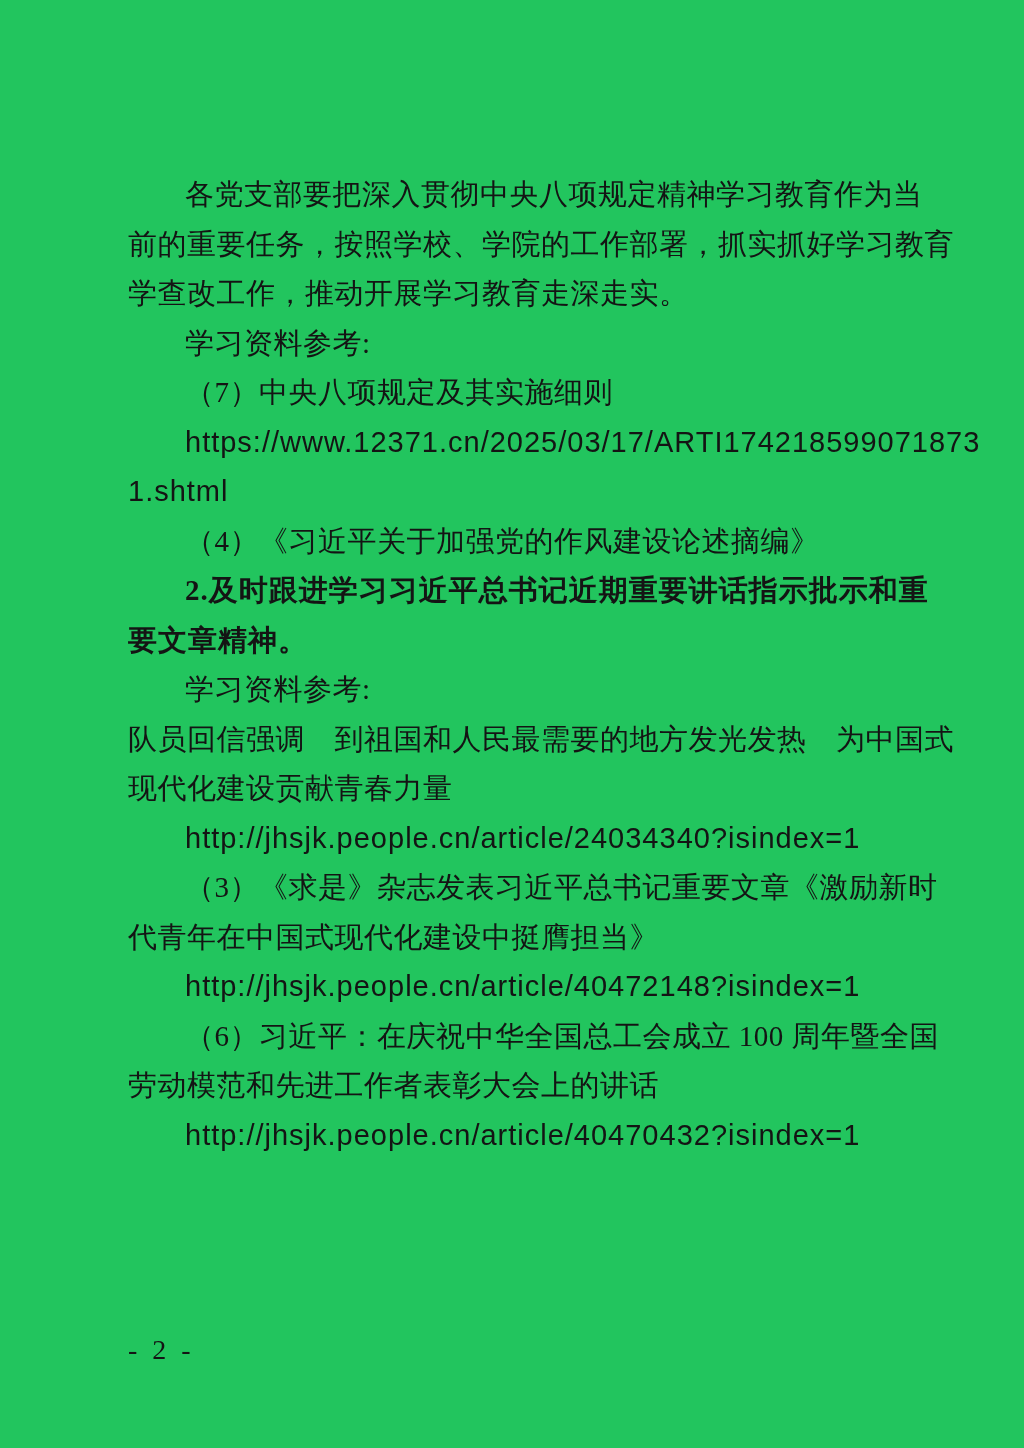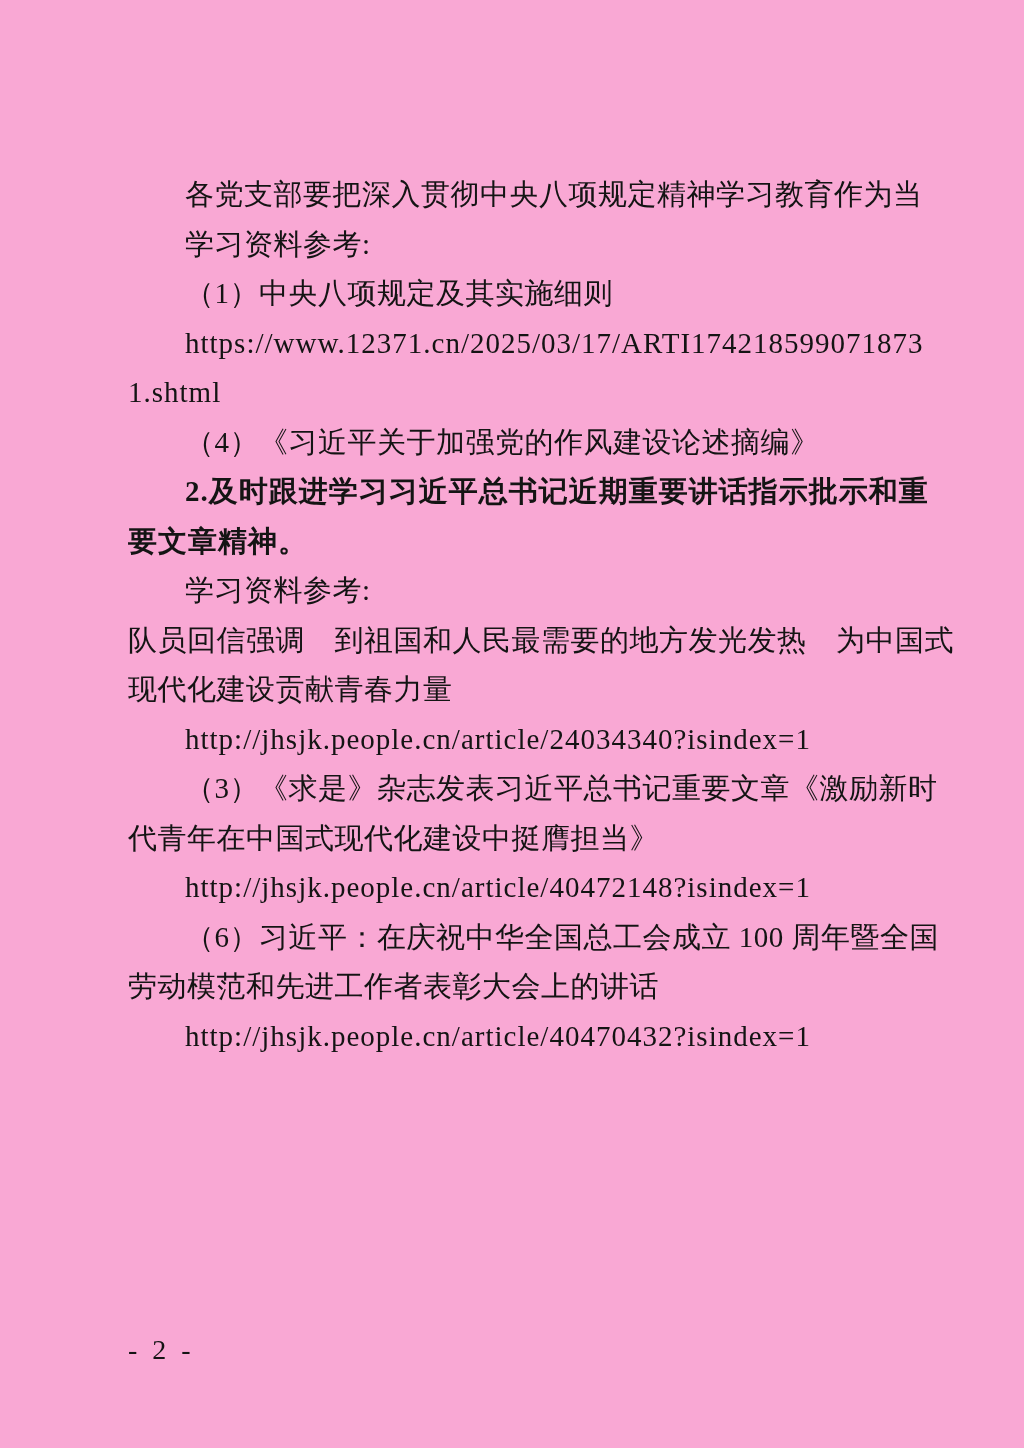--- a/index.html
+++ b/index.html
@@ -4,21 +4,21 @@
 <style>
   html, body {
     margin: 0;
     padding: 0;
     background: #ffffff;
   }
   .page {
     position: relative;
     width: 1024px;
     height: 1448px;
-    background: #f9a8d4;
+    background: #22c55e;
     color: #141414;
     font-family: "Liberation Serif", "DejaVu Serif", serif;
     overflow: hidden;
   }
   .content {
     position: absolute;
     left: 128px;
     top: 170px;
     width: 796px;
   }
@@ -31,41 +31,43 @@
   }
   .line.indent {
     text-indent: 57px;
   }
   .line.bold {
     font-weight: 700;
     letter-spacing: 1px;
     font-family: Liberation Serif, serif;
   }
   .line.url {
-    font-family: Liberation Serif, serif;
+    font-family: Liberation Sans, sans-serif;
     letter-spacing: 1px;
   }
   .footer {
     position: absolute;
     left: 128px;
     top: 1330px;
     font-size: 28px;
     line-height: 40px;
     letter-spacing: 4px;
     color: #141414;
   }
 </style>
 </head>
 <body>
 
 <div class="page">
   <div class="content">
     <div class="line indent">各党支部要把深入贯彻中央八项规定精神学习教育作为当</div>
+    <div class="line">前的重要任务，按照学校、学院的工作部署，抓实抓好学习教育</div>
+    <div class="line">学查改工作，推动开展学习教育走深走实。</div>
     <div class="line indent">学习资料参考:</div>
-    <div class="line indent">（1）中央八项规定及其实施细则</div>
+    <div class="line indent">（7）中央八项规定及其实施细则</div>
     <div class="line indent url">https://www.12371.cn/2025/03/17/ARTI174218599071873</div>
     <div class="line url">1.shtml</div>
     <div class="line indent">（4）《习近平关于加强党的作风建设论述摘编》</div>
     <div class="line indent bold">2.及时跟进学习习近平总书记近期重要讲话指示批示和重</div>
     <div class="line bold">要文章精神。</div>
     <div class="line indent">学习资料参考:</div>
     <div class="line">队员回信强调　到祖国和人民最需要的地方发光发热　为中国式</div>
     <div class="line">现代化建设贡献青春力量</div>
     <div class="line indent url">http://jhsjk.people.cn/article/24034340?isindex=1</div>
     <div class="line indent">（3）《求是》杂志发表习近平总书记重要文章《激励新时</div>

